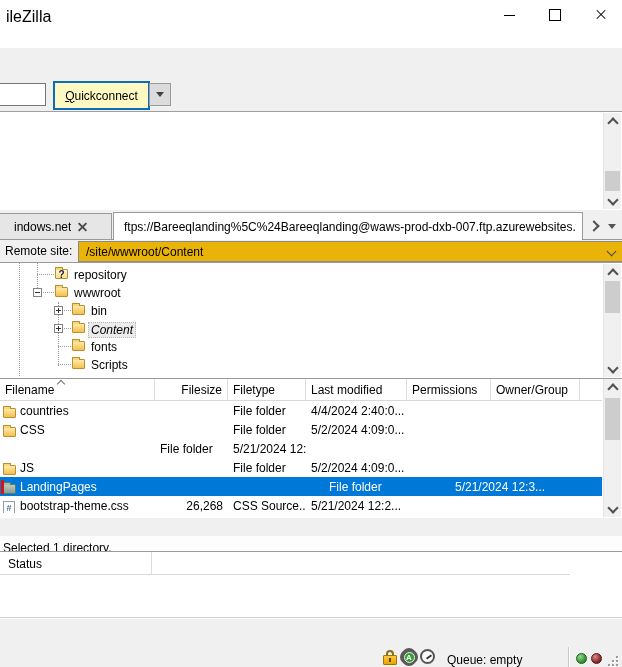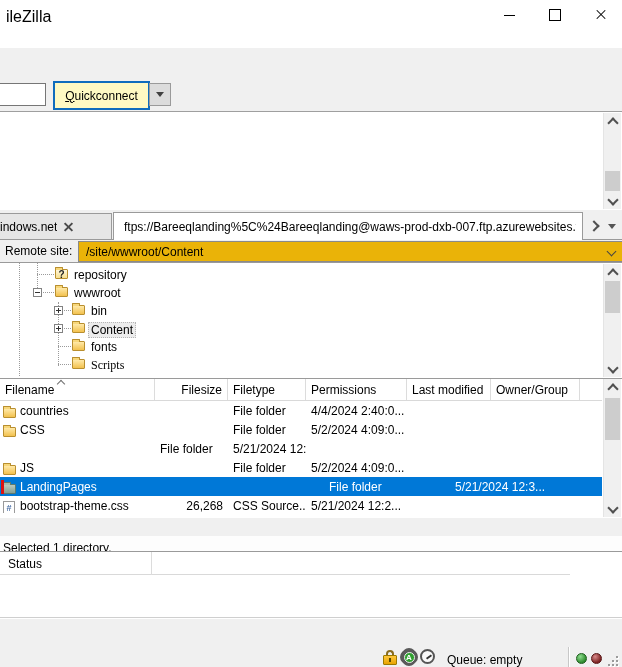--- a/index.html
+++ b/index.html
@@ -31,21 +31,21 @@
   .sbtn{position:absolute;left:0;width:17px;height:16px;display:flex;align-items:center;justify-content:center;}
   .sthumb{position:absolute;left:1px;width:15px;background:#cdcdcd;}
   .chev{width:6px;height:6px;border:solid #505050;border-width:0 2px 2px 0;display:inline-block;}
   .chev.up{transform:rotate(-135deg);margin-top:3px;} .chev.down{transform:rotate(45deg);margin-bottom:3px;}
   .chev.right{transform:rotate(-45deg);} 
   .chev.thin{border-width:0 1px 1px 0;width:6px;height:6px;border-color:#444;}
   
   .tabzone{left:0;top:210px;width:622px;height:30px;background:#f0f0f0;border-bottom:1px solid #9a9a9a;box-sizing:border-box;}
   .tab1{left:0;top:3px;width:112px;height:26px;background:#e6e6e6;border-top:1px solid #9a9a9a;border-right:1px solid #9a9a9a;
     display:flex;align-items:center;box-sizing:border-box;}
-  .tab1 .tlabel{margin-left:0;white-space:nowrap;overflow:hidden;}
+  .tab1 .tlabel{margin-left:14px;white-space:nowrap;overflow:hidden;}
   .tabx{position:relative;width:9px;height:9px;margin-left:7px;flex:0 0 auto;}
   .tabx::before,.tabx::after{content:"";position:absolute;left:-1px;top:4px;width:11px;height:2px;background:#4a4a4a;}
   .tabx::before{transform:rotate(45deg);} .tabx::after{transform:rotate(-45deg);}
   .tab2{left:113px;top:2px;width:470px;height:28px;background:#fff;border:1px solid #9a9a9a;border-bottom:none;
     box-sizing:border-box;display:flex;align-items:center;z-index:2;}
   .tab2 .tlabel{margin-left:10px;white-space:nowrap;overflow:hidden;width:452px;}
   .tabnav{top:6px;width:16px;height:20px;display:flex;align-items:center;justify-content:center;}
   
   .remoterow{left:0;top:240px;width:622px;height:23px;background:#f0f0f0;border-bottom:1px solid #9a9a9a;box-sizing:border-box;}
   .rlabel{position:absolute;left:5px;top:4px;}
@@ -194,35 +194,35 @@
         <span class="hdot" style="left: 43px; top: 8px; width: 11px;"></span>
         <span class="fold" style="left: 55px;"></span>
         <span class="tlab" style="left: 71px;">wwwroot</span>
       </div>
       <div class="titem" style="top: 39px;">
         <span class="expander plus" style="left: 54px;"></span>
         <span class="hdot" style="left: 64px; top: 8px; width: 7px;"></span>
         <span class="fold" style="left: 72px;"></span>
         <span class="tlab" style="left: 88px;">bin</span>
       </div>
-      <div class="titem" style="top: 57px;">
+      <div class="titem" style="top: 57px; font-style: italic;">
         <span class="expander plus" style="left: 54px;"></span>
         <span class="hdot" style="left: 64px; top: 8px; width: 7px;"></span>
         <span class="fold" style="left: 72px;"></span>
         <span class="tlab sel" style="left: 88px;">Content</span>
       </div>
       <div class="titem" style="top: 75px;">
         <span class="hdot" style="left: 58px; top: 8px; width: 13px;"></span>
         <span class="fold" style="left: 72px;"></span>
         <span class="tlab" style="left: 88px;">fonts</span>
       </div>
       <div class="titem" style="top: 93px;">
         <span class="hdot" style="left: 58px; top: 8px; width: 13px;"></span>
         <span class="fold" style="left: 72px;"></span>
-        <span class="tlab" style="left: 88px; font-family: Liberation Serif, serif;">Scripts</span>
+        <span class="tlab" style="left: 88px;">Scripts</span>
       </div>
     </div>
 </div>
 <div class="sbar" style="left:603px;top:264px;height:113px;">
   <div class="sbtn" style="top:0">
       <span class="chev up"></span>
     </div>
   <div class="sthumb" style="top:17px;height:32px;"></div>
   <div class="sbtn" style="top:97px">
       <span class="chev down"></span>
@@ -235,24 +235,24 @@
         <span>Filename</span>
         <span class="sortchev"></span>
       </div>
       <div class="hcell right">
         <span>Filesize</span>
       </div>
       <div class="hcell">
         <span>Filetype</span>
       </div>
       <div class="hcell">
+        <span>Last modified</span>
+      </div>
+      <div class="hcell">
         <span>Permissions</span>
-      </div>
-      <div class="hcell">
-        <span>Last modified</span>
       </div>
       <div class="hcell">
         <span>Owner/Group</span>
       </div>
     </div>
   <div class="frows" id="file-rows">
       <div class="frow" style="grid-template-columns: 155px 73px 78px 101px 84px 89px auto;">
         <div class="fcell name"><span class="fold"></span><span>countries</span></div>
         <div class="fcell right"></div>
         <div class="fcell">File folder</div>

